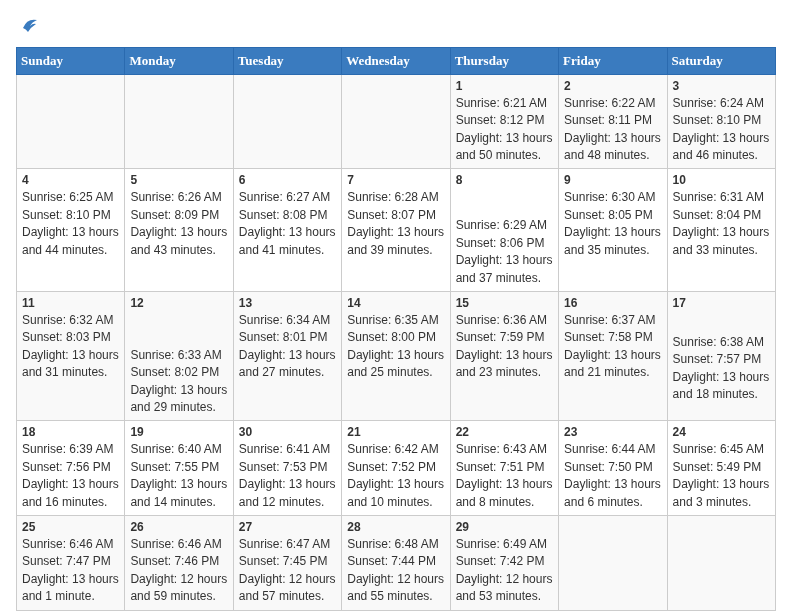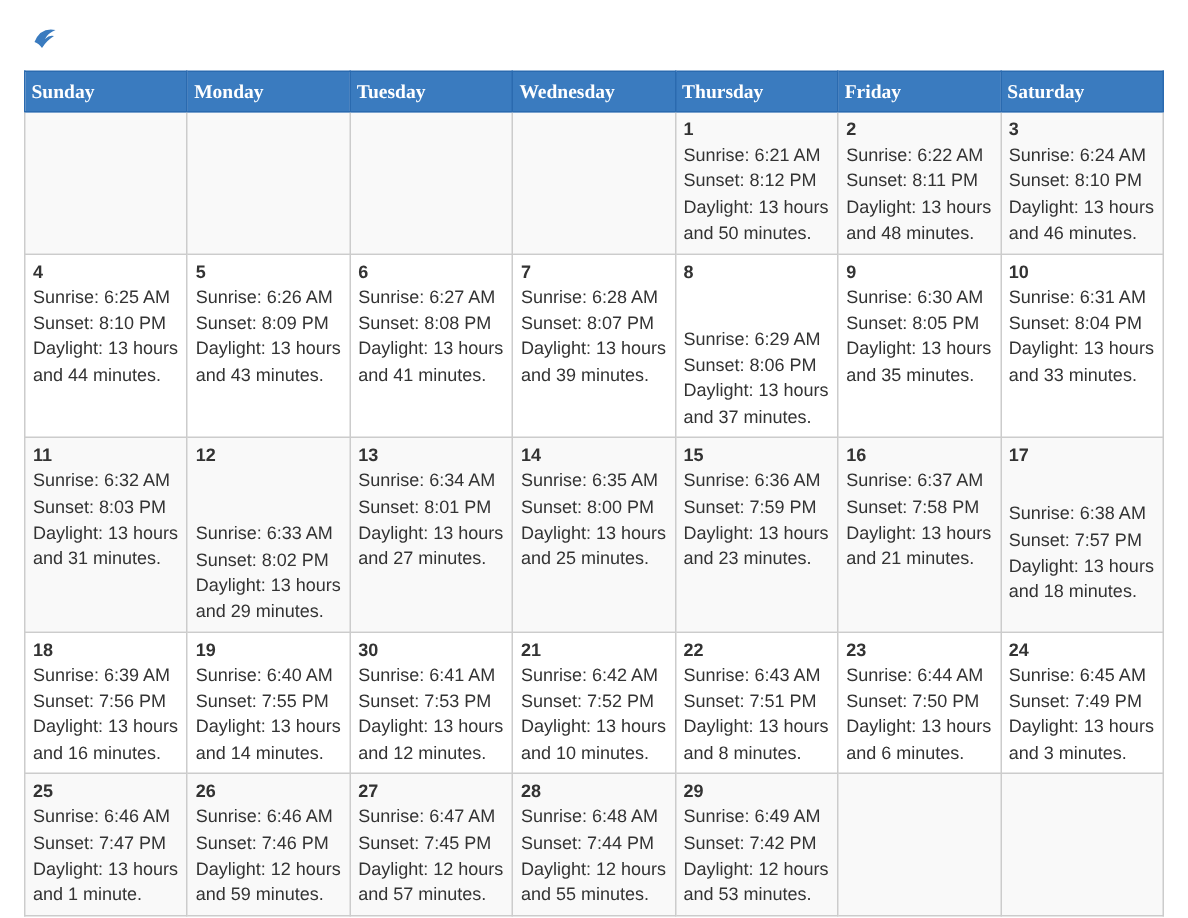--- a/index.html
+++ b/index.html
@@ -297,21 +297,21 @@
         <td>
           <span class="day-number">23</span>
           <div class="day-info" style="white-space: pre-line;">Sunrise: 6:44 AM
 Sunset: 7:50 PM
 Daylight: 13 hours
 and 6 minutes.</div>
         </td>
         <td>
           <span class="day-number">24</span>
           <div class="day-info" style="white-space: pre-line;">Sunrise: 6:45 AM
-Sunset: 7:49 PM
+Sunset: 5:49 PM
 Daylight: 13 hours
 and 3 minutes.</div>
         </td>
       </tr>
       <tr>
         <td>
           <span class="day-number">25</span>
           <div class="day-info" style="white-space: pre-line;">Sunrise: 6:46 AM
 Sunset: 7:47 PM
 Daylight: 13 hours

